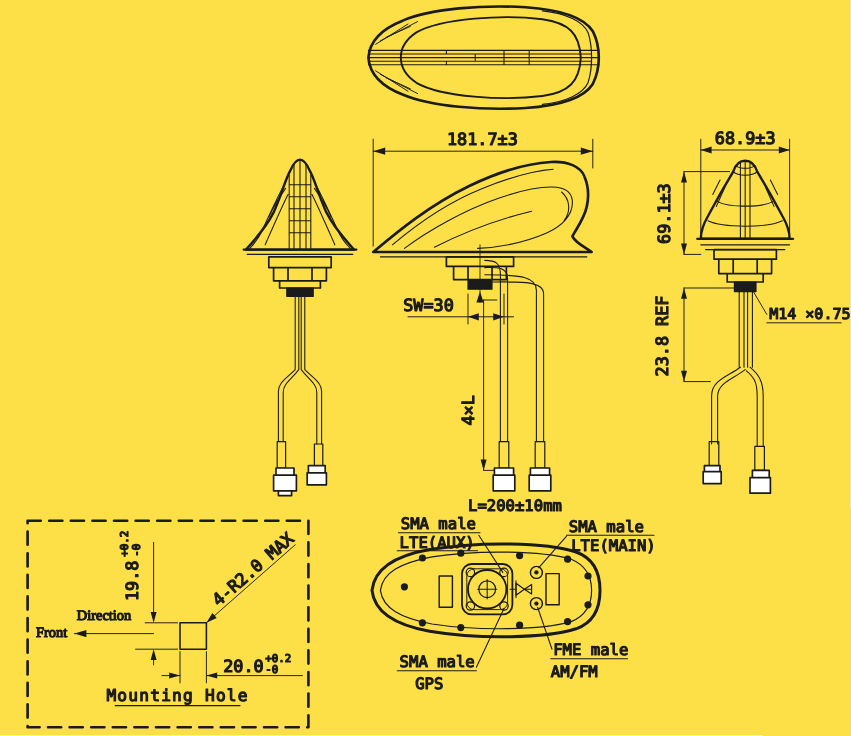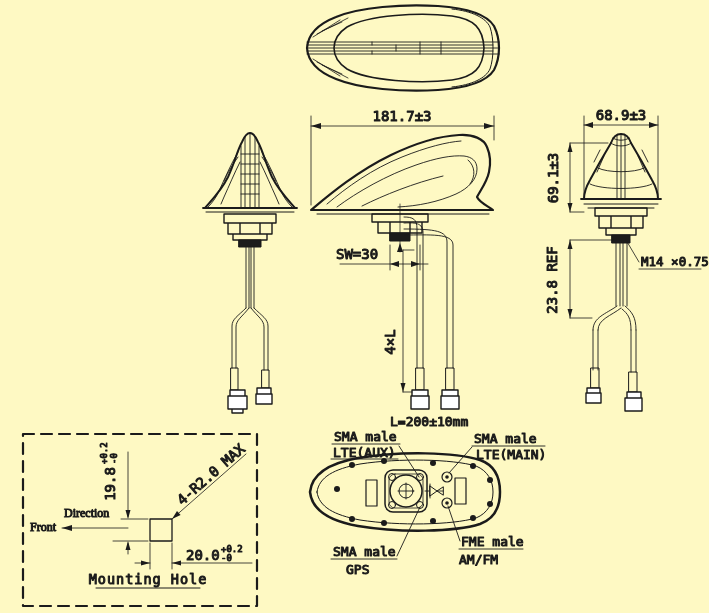--- a/index.html
+++ b/index.html
@@ -1,16 +1,16 @@
 <!DOCTYPE html>
 <html><head>
 <meta charset="utf-8">
 <style>
   html,body{margin:0;padding:0;background:#ffffff;}
-  .canvas{position:relative;width:709px;height:613px;background:#fef9c3;overflow:hidden;}
+  .canvas{position:relative;width:709px;height:613px;background:#fde047;overflow:hidden;}
   svg text{font-family:"DejaVu Sans Mono","Liberation Mono",monospace;fill:#1b1b1b;}
   text.dim{font-size:14px;}
   text.lbl{font-size:13px;}
   text.thread{font-size:12.5px;}
   text.tol{font-size:9px;}
   text.serif{font-family:"Liberation Serif","DejaVu Serif",serif;font-size:12px;}
   text.title{font-size:13.5px;letter-spacing:1px;}
 </style>
 </head>
 <body>

